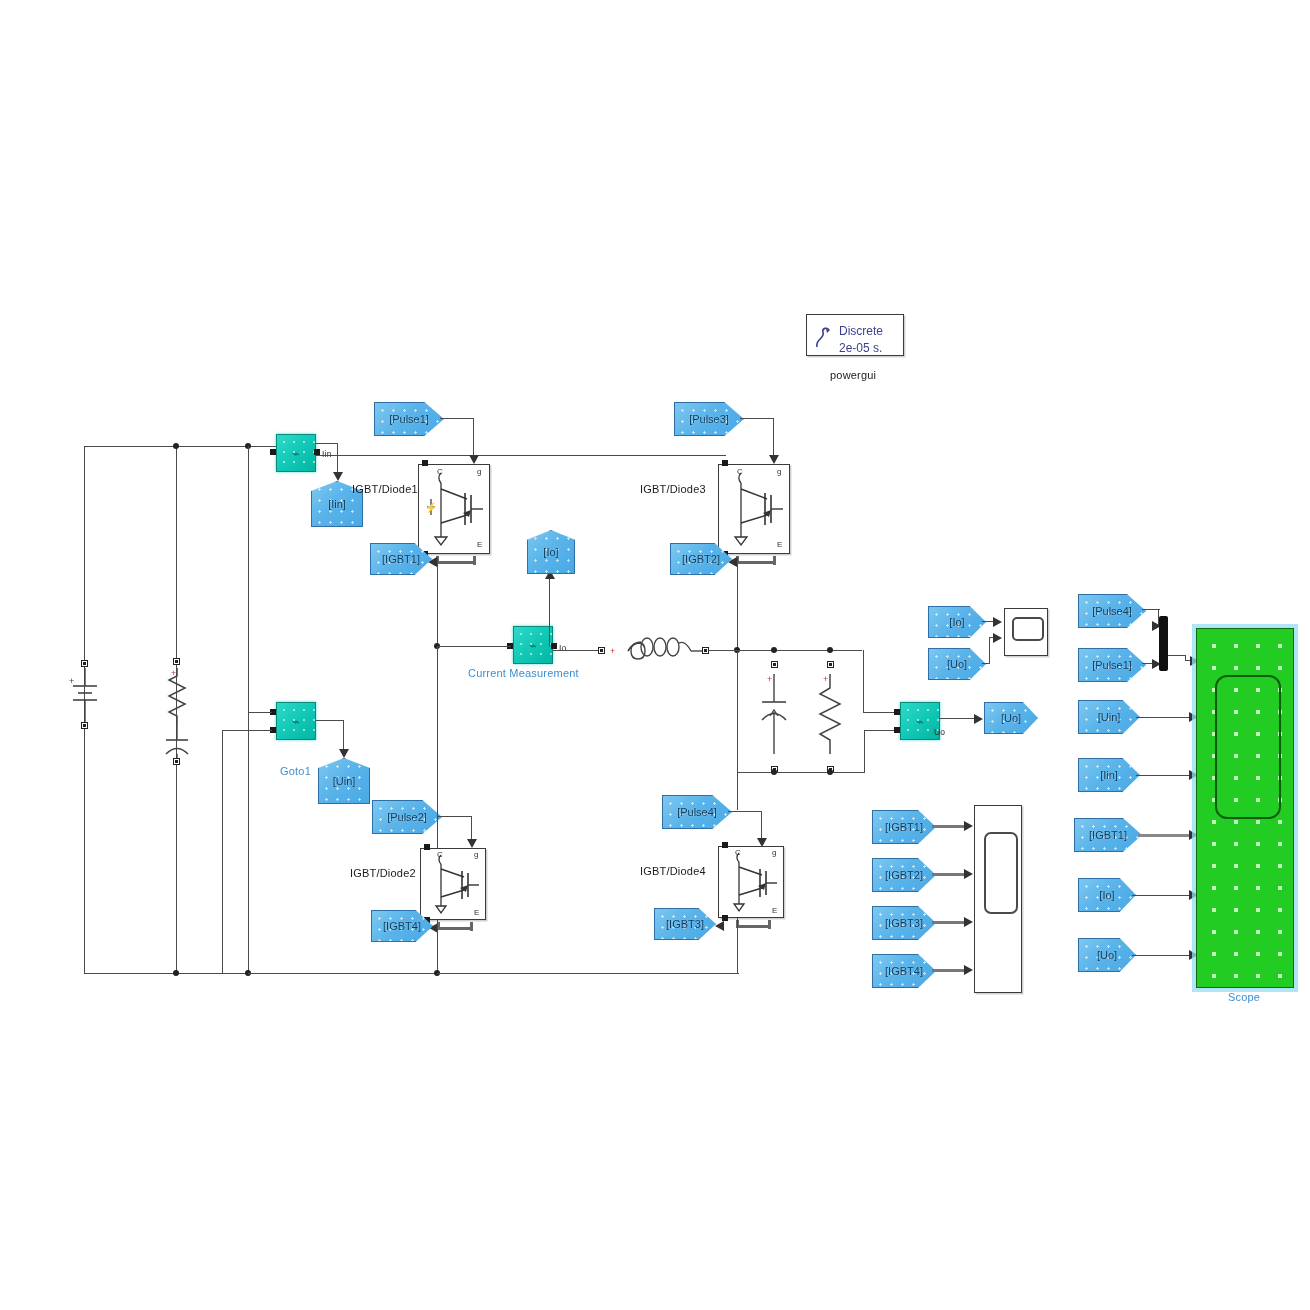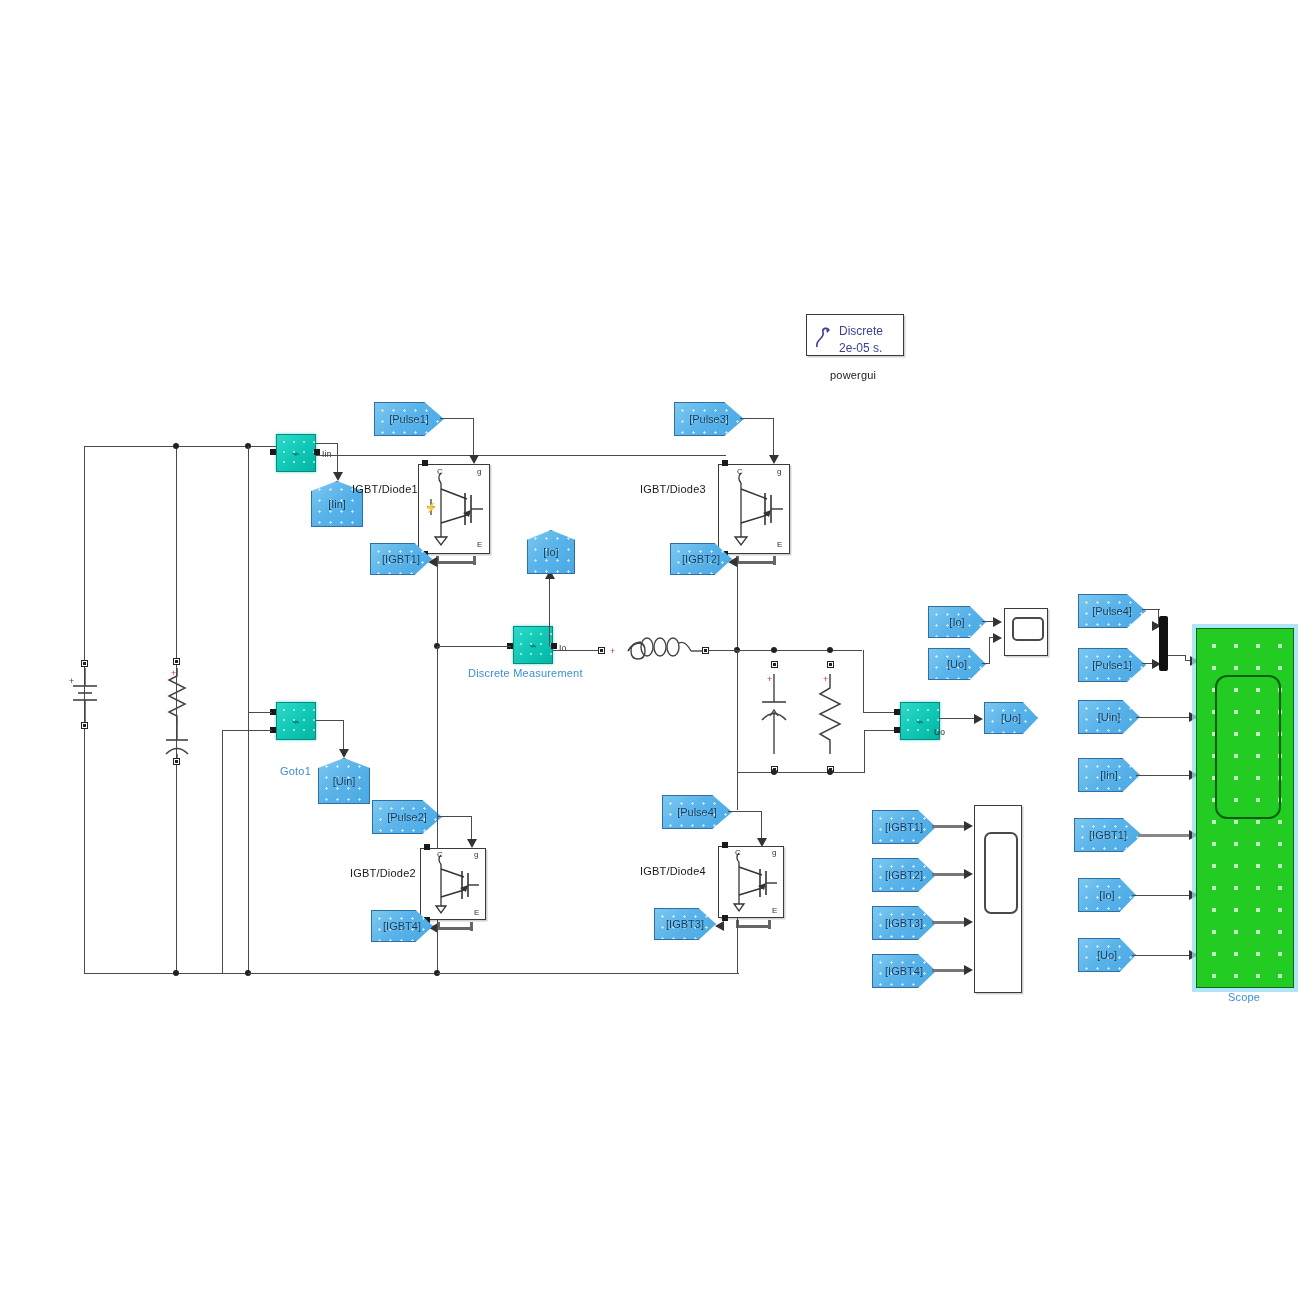--- a/index.html
+++ b/index.html
@@ -356,21 +356,21 @@
 
   <div class="wire wv" style="left:737px;top:918px;height:56px;"></div>
   <div class="wire wh" style="left:437px;top:973px;width:302px;"></div>
 
   <div class="meas" style="left:513px;top:626px;width:40px;height:38px;">
     <div class="glyph">⌁</div>
   </div>
   <div class="pport" style="left:507px;top:643px;"></div>
   <div class="pport" style="left:551px;top:643px;"></div>
   <div class="lbl port" style="left:559px;top:644px;">Io</div>
-  <div class="lbl blue" style="left:468px;top:668px;">Discrete Measurement</div>
+  <div class="lbl blue" style="left:468px;top:668px;">Current Measurement</div>
 
   <div class="wire wh" style="left:437px;top:646px;width:74px;"></div>
 
   <div class="wire wv" style="left:549px;top:578px;height:68px;"></div>
   <div class="arw u" style="left:545px;top:570px;"></div>
   <div class="tagblk tag-goto" style="left:527px;top:530px;width:48px;height:44px;">
     <span>[Io]</span>
   </div>
 
   <div class="wire wh" style="left:553px;top:650px;width:48px;"></div>

